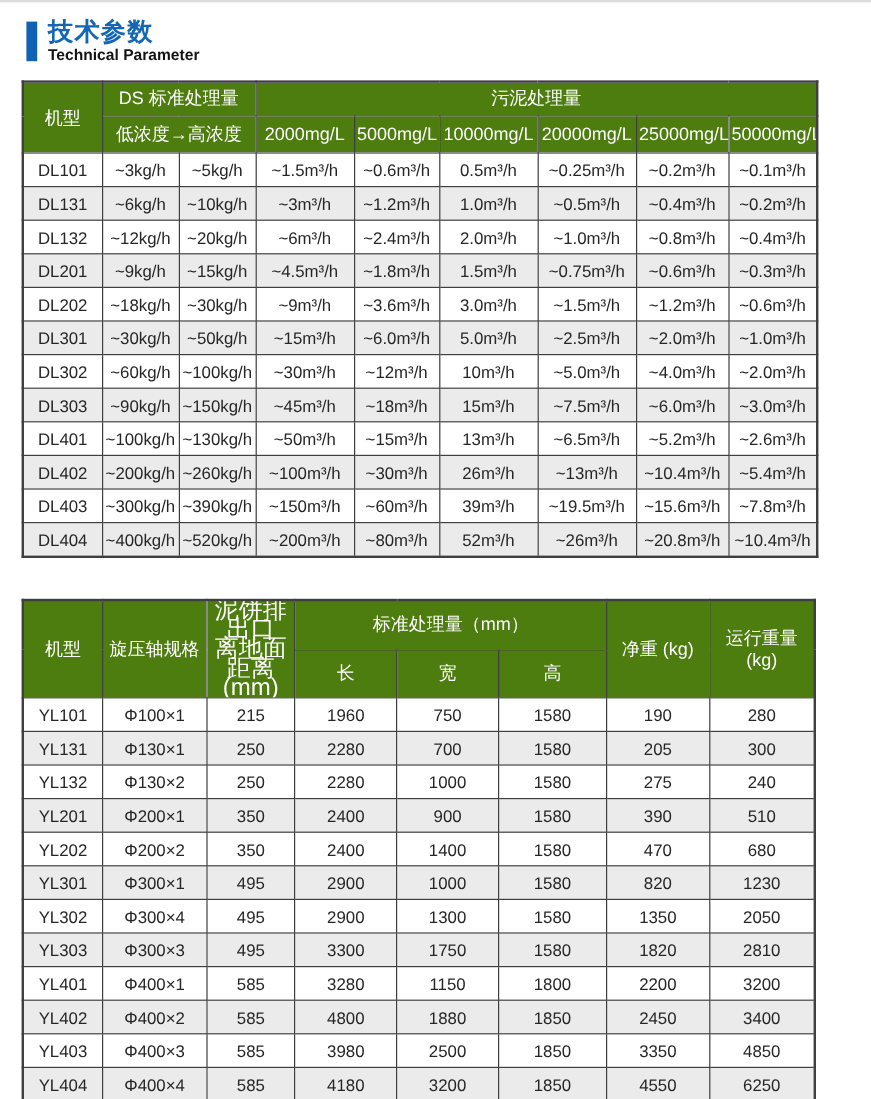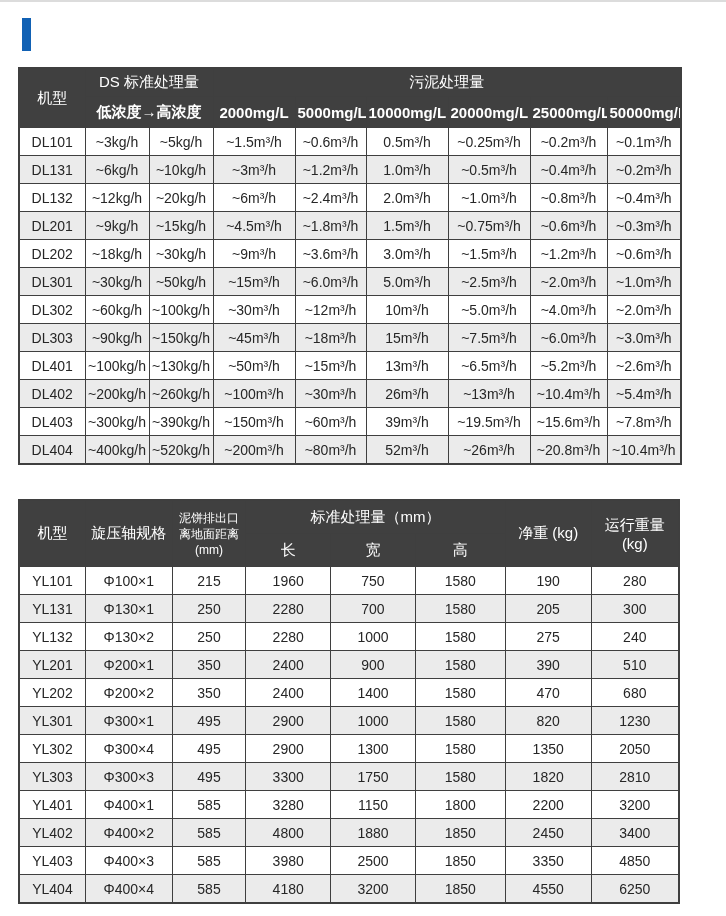--- a/index.html
+++ b/index.html
@@ -25,40 +25,44 @@
   table.t2{margin-top:34px;}
   th,td{
     border:1px solid #3f3f3f;
     text-align:center;
     vertical-align:middle;
     padding:0 2px;
     overflow:hidden;
   }
   table{border:2px solid #3f3f3f;}
   th{
-    background:#404040;
+    background:#4d7c0f;
     color:#ffffff;
     font-weight:normal;
     font-size:15px;
   }
   .t1 thead tr:first-child th{height:27px;}
-  .t1 thead tr:last-child th{height:30px;font-weight:bold;}
+  .t1 thead tr:last-child th{height:30px;}
   .t1 td{height:27px;font-size:14px;}
   .t2 thead th{height:32px;}
   .t2 td{height:27px;font-size:14px;}
   tr.alt td{background:#ebebeb;}
-  .multiline{white-space:pre-line;line-height:16px;font-size:12px;}
+  .multiline{white-space:pre-line;line-height:16px;font-size:20px;}
 </style>
 </head>
 <body>
 
 <div class="top-line"></div>
 
 <div class="title-block">
   <div class="accent-bar"></div>
+  <div class="titles">
+    <div class="title-cn">技术参数</div>
+    <div class="title-en">Technical Parameter</div>
+  </div>
 </div>
 
 <table class="t1">
   <colgroup>
     <col style="width:66px">
       <col style="width:64px">
       <col style="width:64px">
     <col style="width:82px">
       <col style="width:71px">
       <col style="width:82px">

